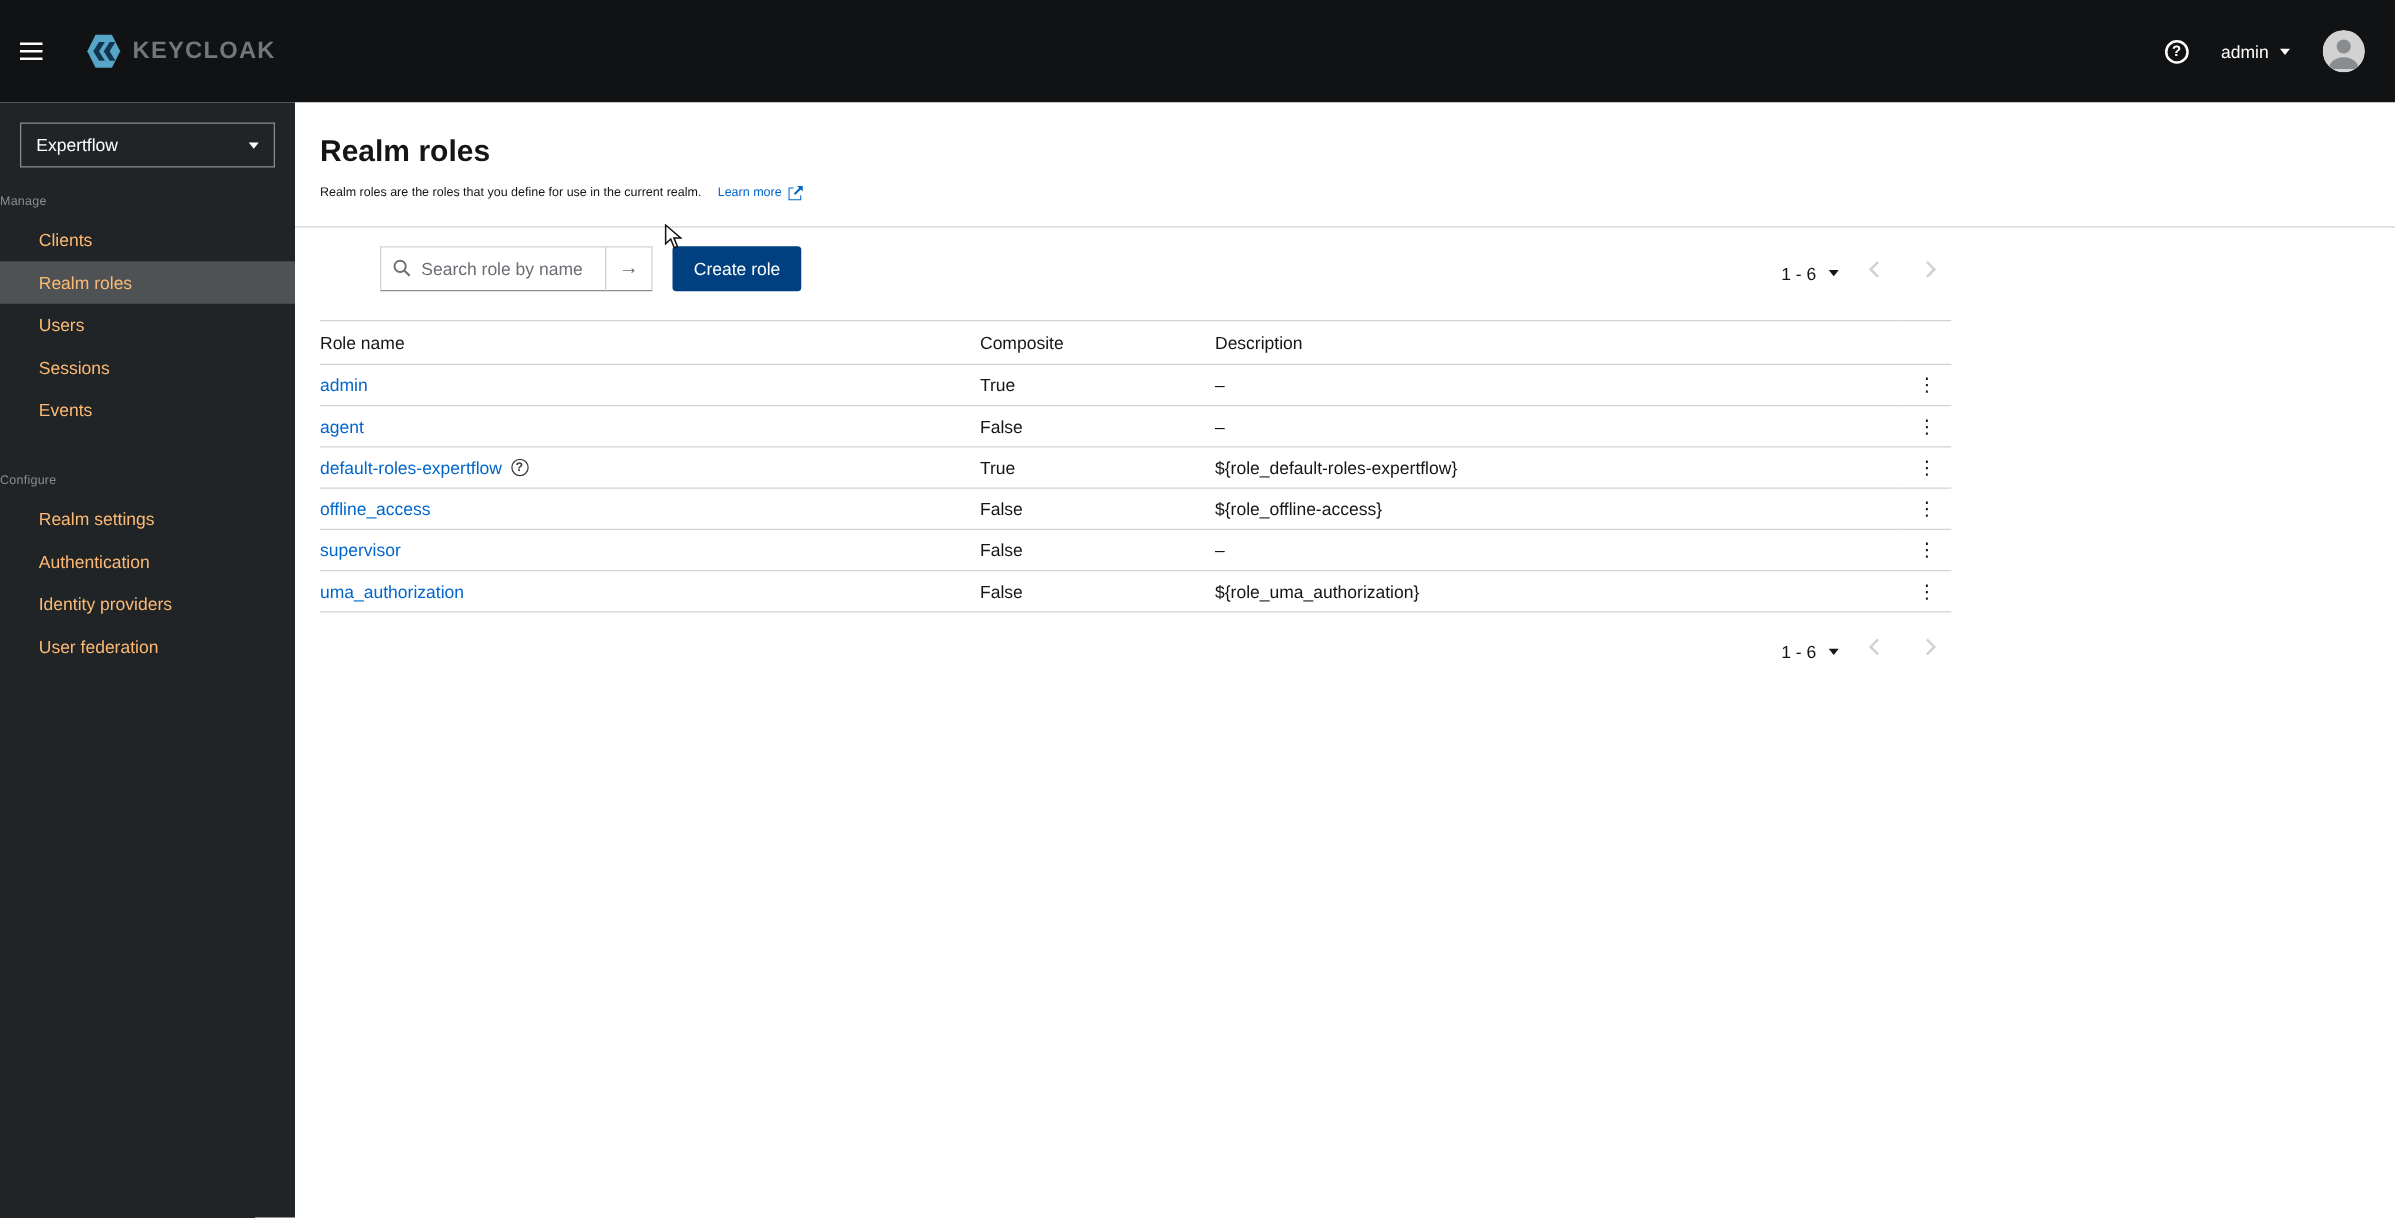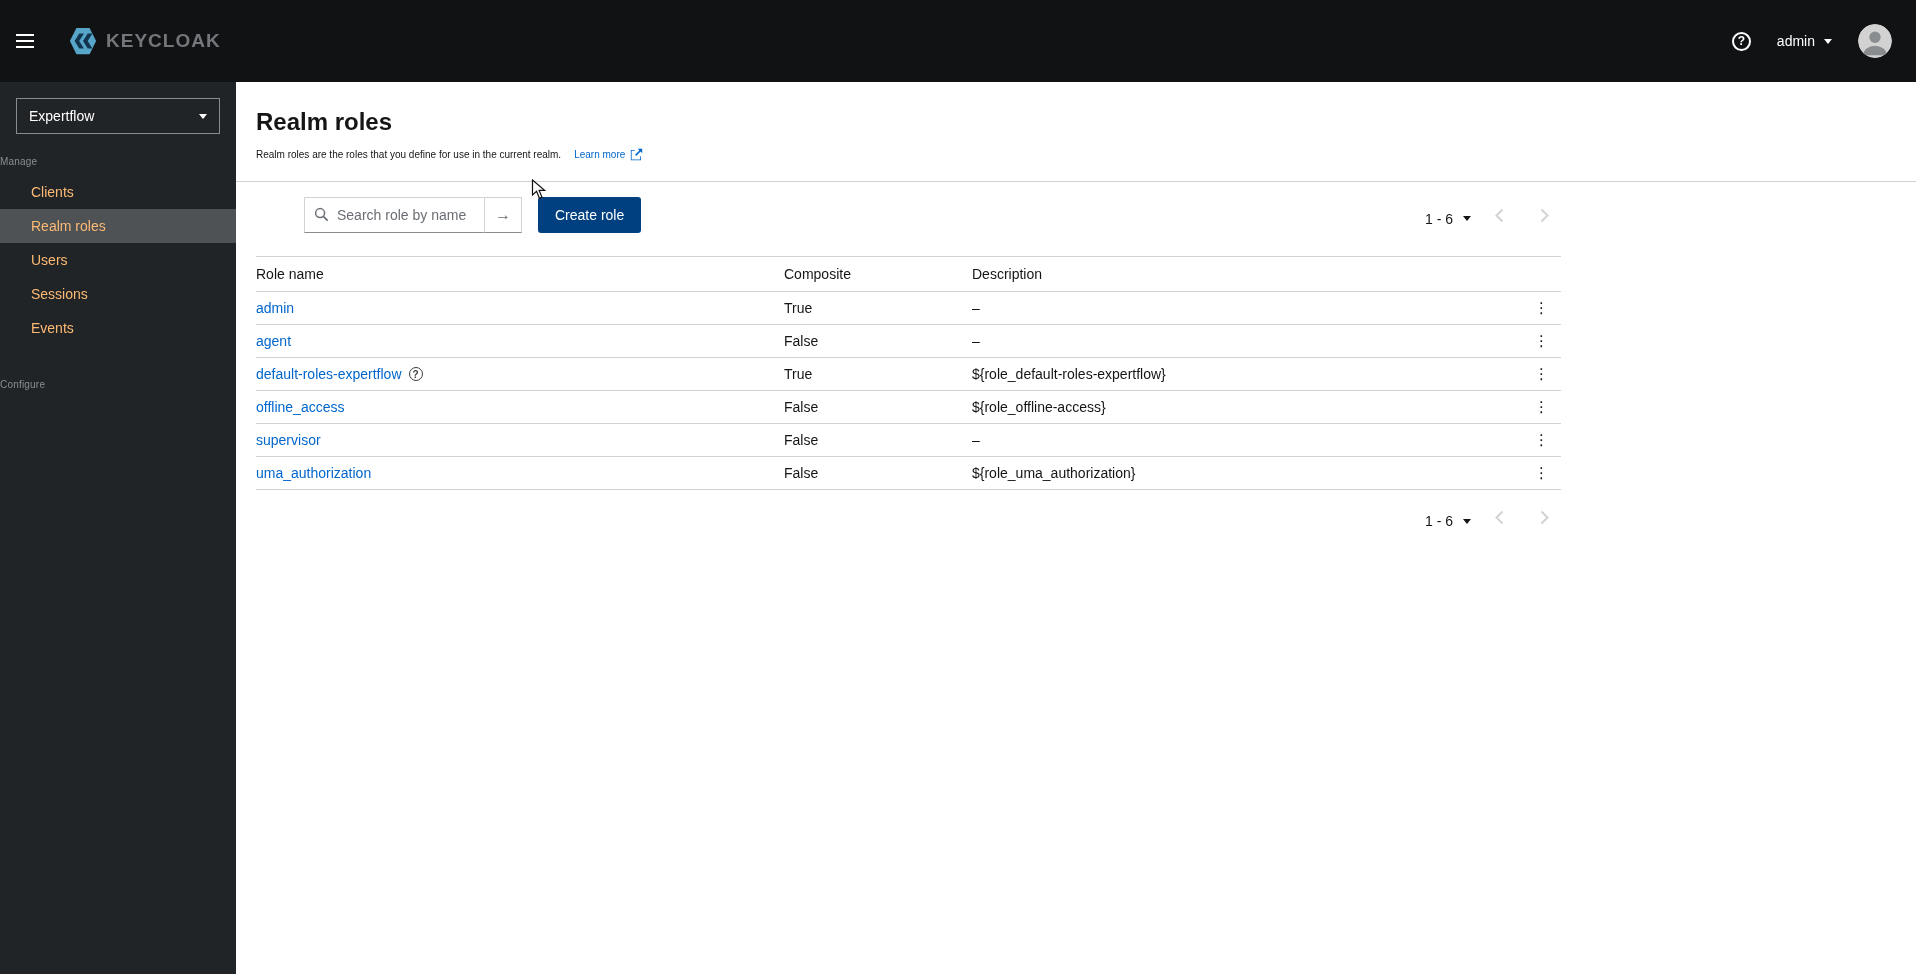--- a/index.html
+++ b/index.html
@@ -206,20 +206,26 @@
         <li class="nav-item">Clients</li>
         <li class="nav-item active">Realm roles</li>
         <li class="nav-item">Users</li>
         <li class="nav-item">Sessions</li>
         <li class="nav-item">Events</li>
       </ul>
     </div>
 
     <div class="nav-section">
       <div class="nav-section-title">Configure</div>
+      <ul class="nav-list">
+        <li class="nav-item">Realm settings</li>
+        <li class="nav-item">Authentication</li>
+        <li class="nav-item">Identity providers</li>
+        <li class="nav-item">User federation</li>
+      </ul>
     </div>
   </nav>
 
   <main class="main">
     <section class="page-header">
       <h1 class="page-title">Realm roles</h1>
       <div class="page-subtitle-row">
         <span>Realm roles are the roles that you define for use in the current realm.</span>
         <a href="#" class="learn-more">
           <span>Learn more</span>

